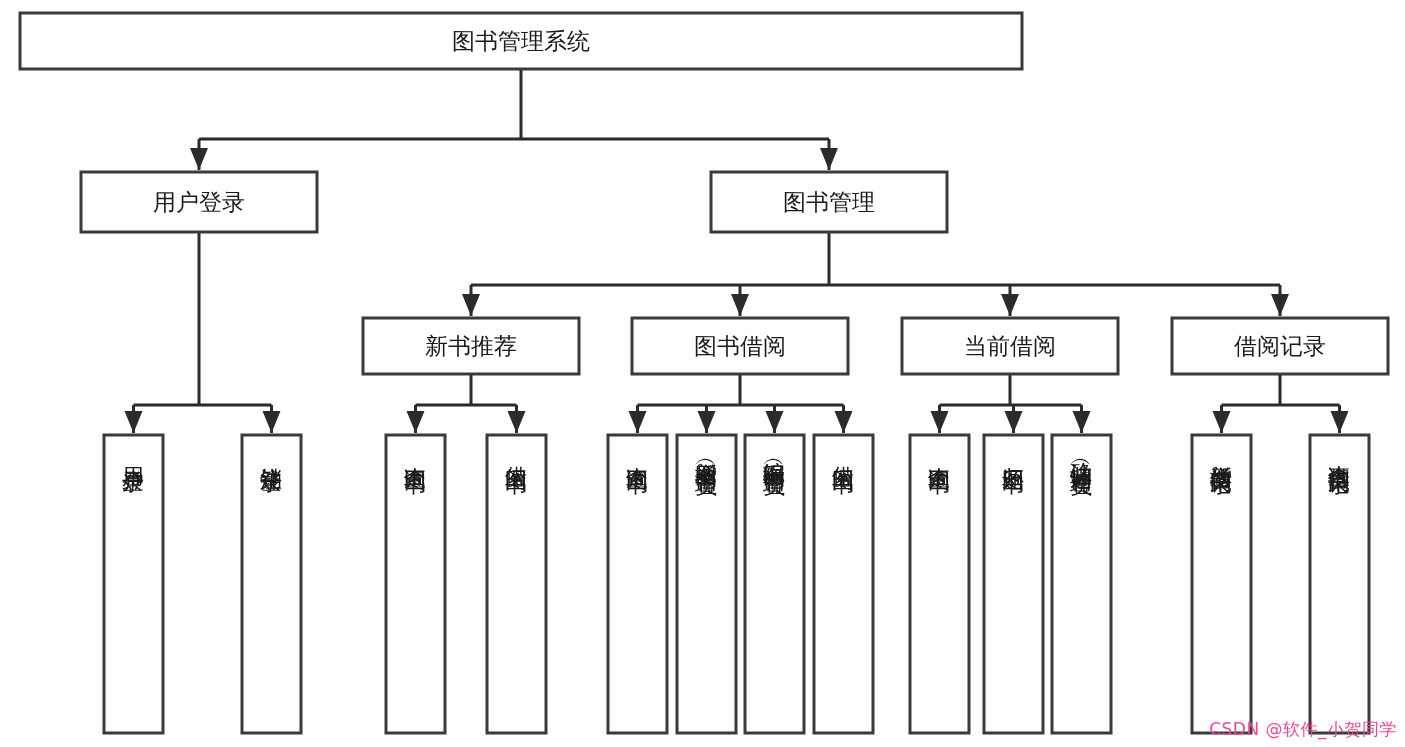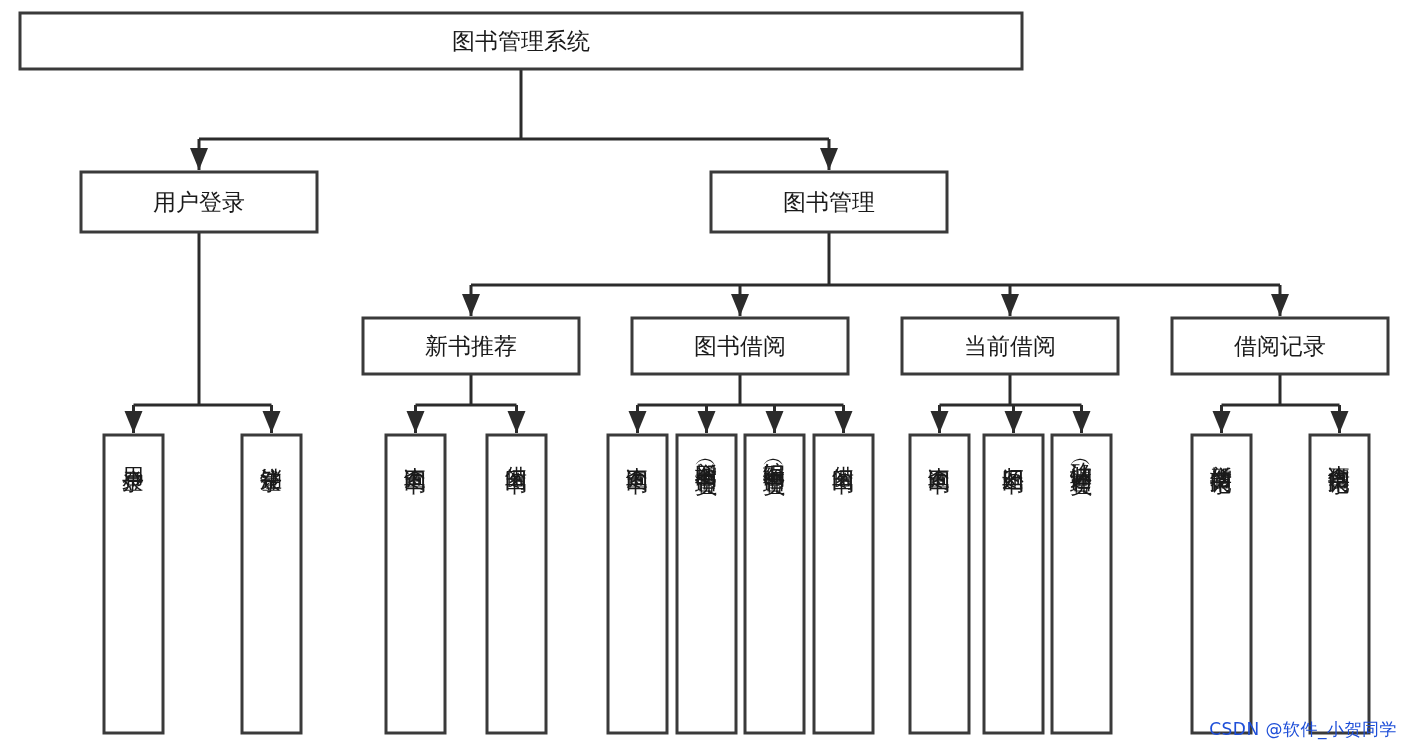--- a/index.html
+++ b/index.html
@@ -45,21 +45,21 @@
     fill: none;
   }
   .arrow-head {
     fill: #2b2b2b;
   }
   .watermark {
     position: absolute;
     right: 8px;
     bottom: 6px;
     font-size: 17px;
-    color: #1d4ed8;
+    color: #ec4899;
     letter-spacing: 0.5px;
     white-space: nowrap;
     user-select: none;
     margin-top: 9px;
   }
 </style>
 </head>
 <body>
 
 <div id="diagram-root">

